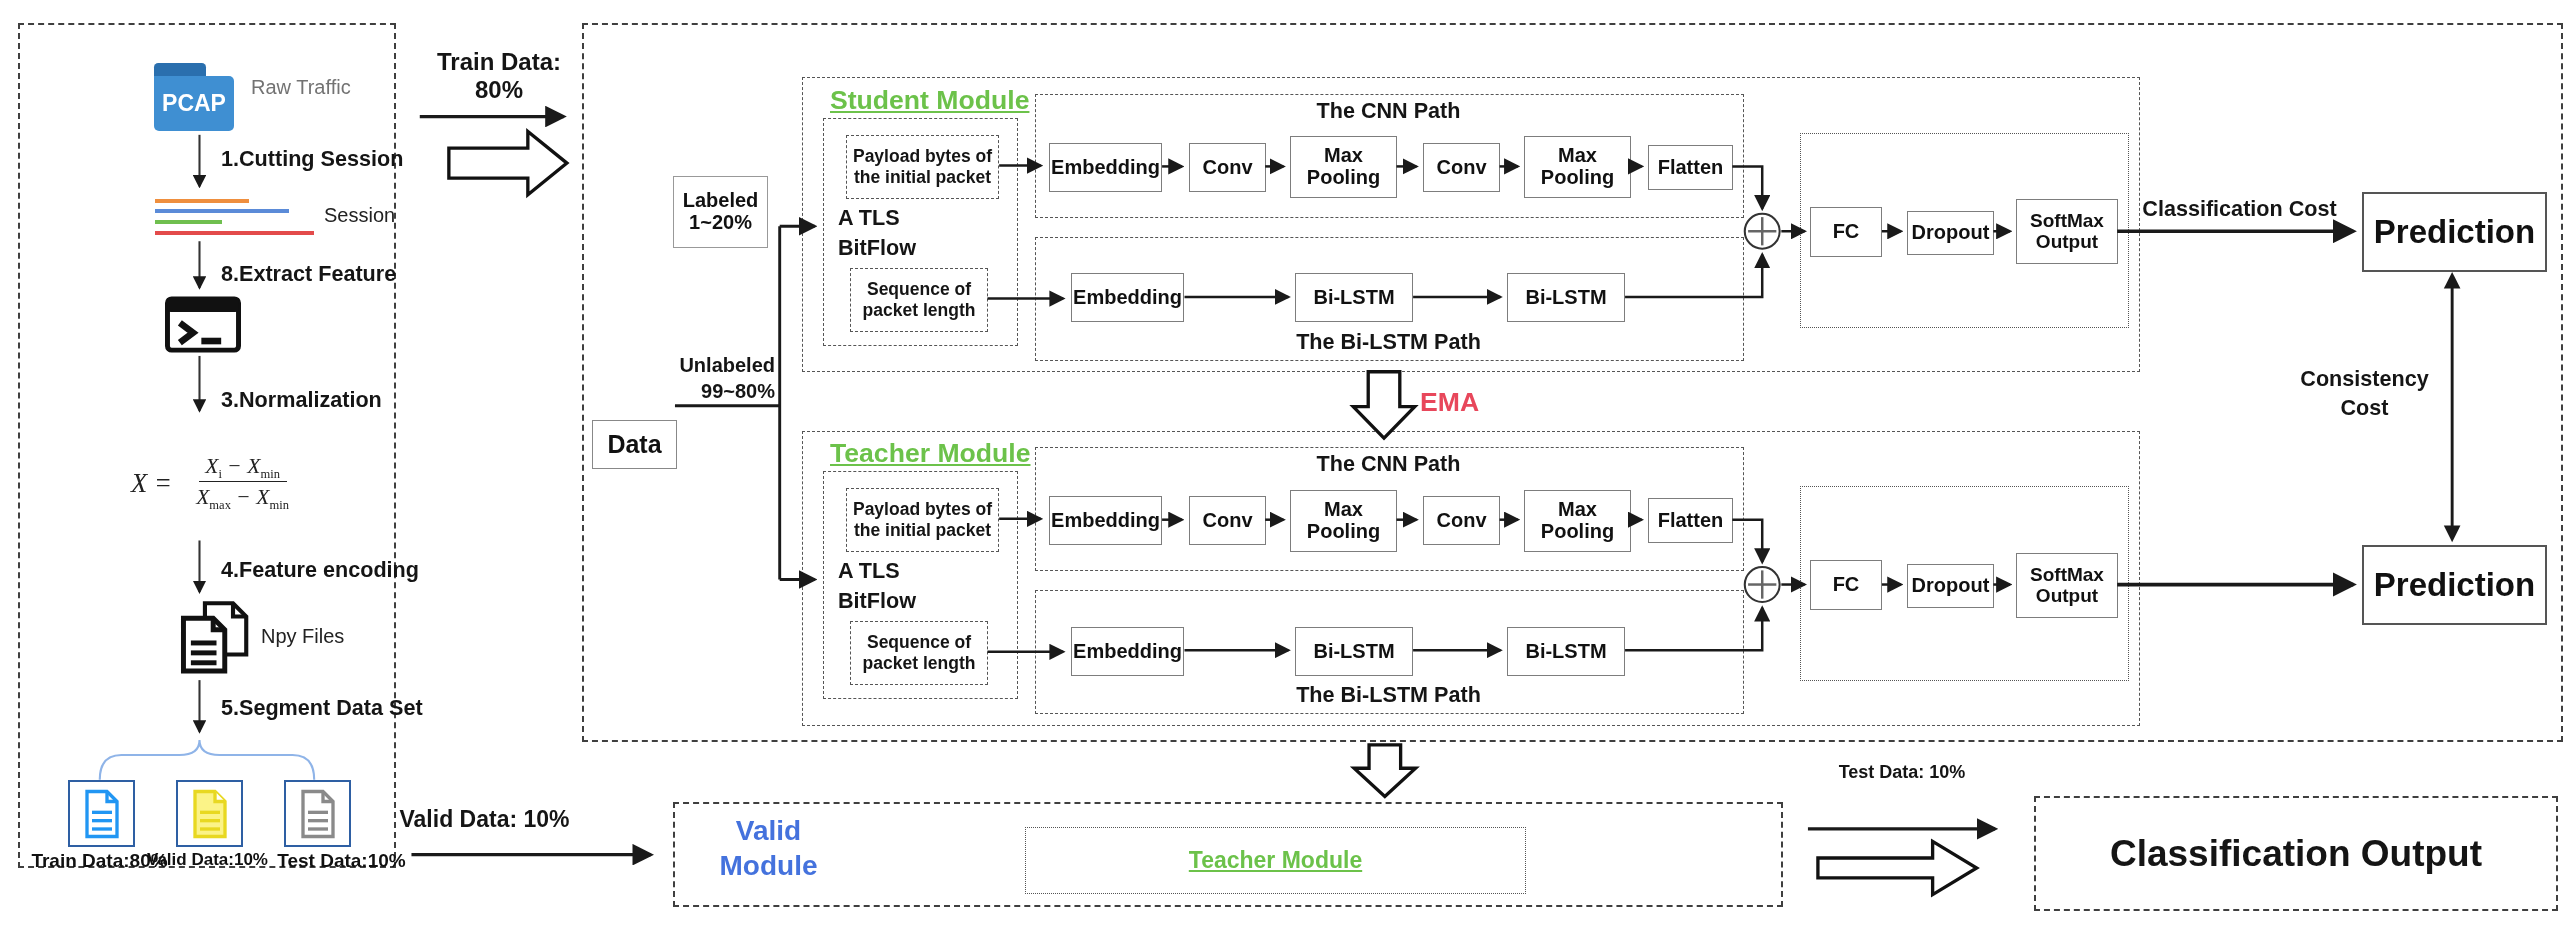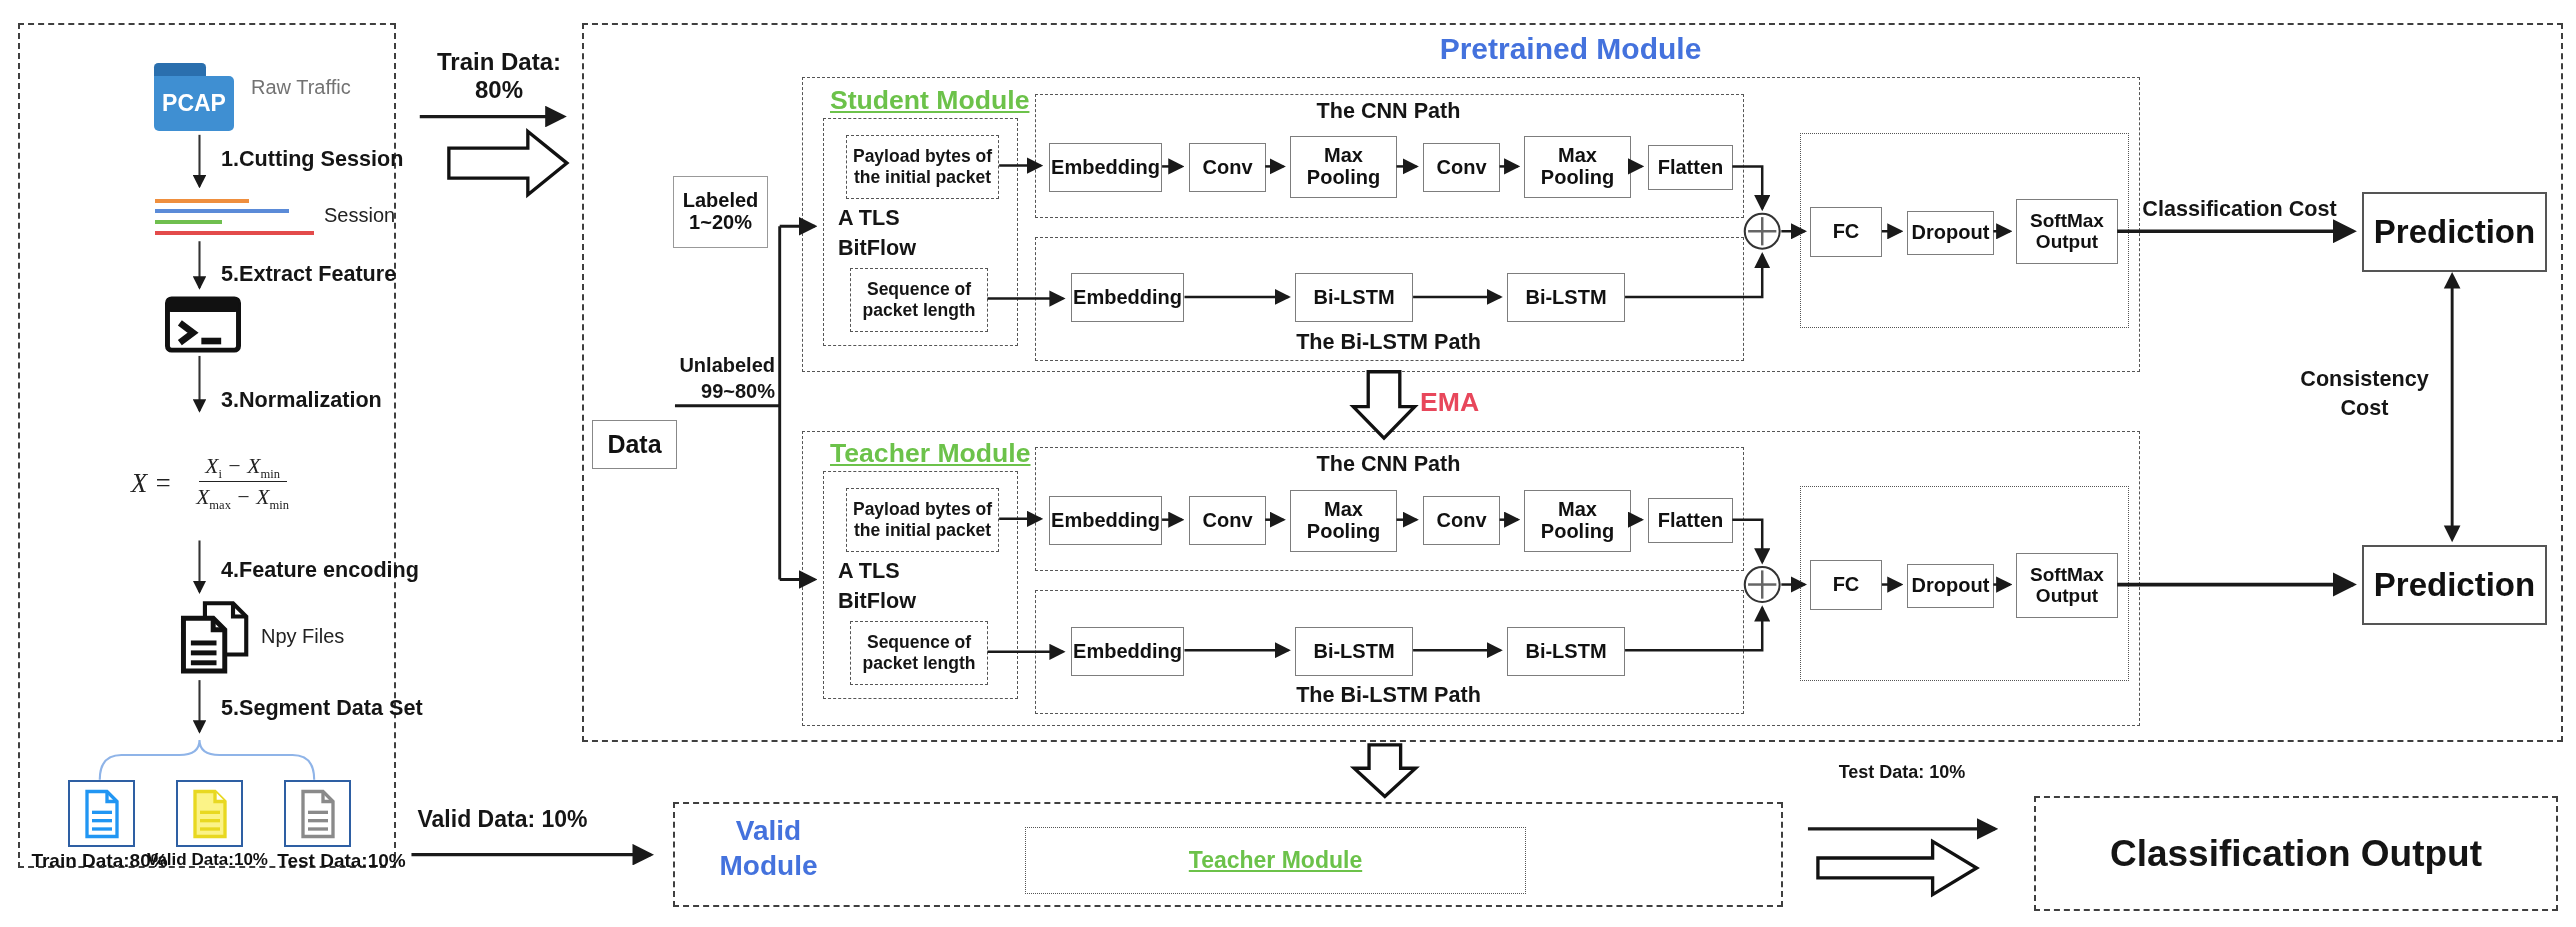--- a/index.html
+++ b/index.html
@@ -43,21 +43,21 @@
   <div class="abs" style="left:251px;top:76px;font-size:20px;color:#737373;">Raw Traffic</div>
 
   <div class="abs lbl" style="left:221px;top:146px;font-size:21.6px;">1.Cutting Session</div>
 
   <div class="abs" style="left:155px;top:199px;width:94px;height:4.2px;background:#ef8f3e;"></div>
   <div class="abs" style="left:155px;top:209px;width:134px;height:4.2px;background:#5b8bd8;"></div>
   <div class="abs" style="left:155px;top:220px;width:67px;height:4.2px;background:#6fbf4f;"></div>
   <div class="abs" style="left:155px;top:231px;width:159px;height:4.2px;background:#e34b4b;"></div>
   <div class="abs" style="left:324px;top:204px;font-size:20px;color:#222;">Session</div>
 
-  <div class="abs lbl" style="left:221px;top:261px;font-size:21.6px;">5.Extract Feature</div>
+  <div class="abs lbl" style="left:221px;top:261px;font-size:21.6px;">8.Extract Feature</div>
 
   <svg class="abs" style="left:165px;top:296px;" width="76" height="57" viewBox="0 0 92 68">
     <rect x="3" y="3" width="86" height="62" rx="5" fill="#fff" stroke="#111" stroke-width="6"></rect>
     <rect x="3" y="3" width="86" height="16" rx="4" fill="#111"></rect>
     <path d="M18,32 L34,44 L18,56" fill="none" stroke="#111" stroke-width="8"></path>
     <line x1="44" y1="54" x2="68" y2="54" stroke="#111" stroke-width="8"></line>
   </svg>
 
   <div class="abs lbl" style="left:221px;top:387px;font-size:21.6px;">3.Normalization</div>
 
@@ -117,25 +117,24 @@
     </svg>
   </div>
   <div class="abs ctr" style="left:29px;top:850px;width:141px;font-size:19px;font-weight:600;">Train Data:80%</div>
   <div class="abs ctr" style="left:137px;top:850px;width:141px;font-size:17px;font-weight:700;">Valid Data:10%</div>
   <div class="abs ctr" style="left:245px;top:850px;width:141px;font-size:19px;font-weight:600;padding-left:26px;">Test Data:10%</div>
 
   <div class="abs ctr lbl" style="left:391px;top:48px;width:216px;font-size:24px;flex-direction:column;">
     <span>Train Data:</span>
       <span>80%</span>
   </div>
-  <div class="abs ctr lbl" style="left:386px;top:806px;width:233px;font-size:23px;">Valid Data: 10%</div>
+  <div class="abs ctr lbl" style="left:368px;top:806px;width:233px;font-size:23px;">Valid Data: 10%</div>
   <div class="abs ctr lbl" style="left:1800px;top:762px;width:204px;font-size:18px;">Test Data: 10%</div>
 
   <div class="dashbox" style="left:582px;top:23px;width:1977px;height:715px;"></div>
-  <div class="abs ctr lbl blue" style="left:582px;top:32px;width:1977px;font-size:30px;">Pretrained Module</div>
 
   <div class="pbox" style="left:592px;top:383px;width:83px;height:47px;font-size:25px;border-color:#888;margin-top:37px;">Data</div>
 
   <div class="pbox" style="left:673px;top:176px;width:93px;height:70px;border-color:#999;font-size:20px;flex-direction:column;">
     <span>Labeled</span>
       <span>1~20%</span>
   </div>
 
   <div class="abs lbl" style="left:640px;top:352px;width:135px;text-align:right;font-size:20px;line-height:1.3;">
     <span>Unlabeled</span><br><span>99~80%</span>

